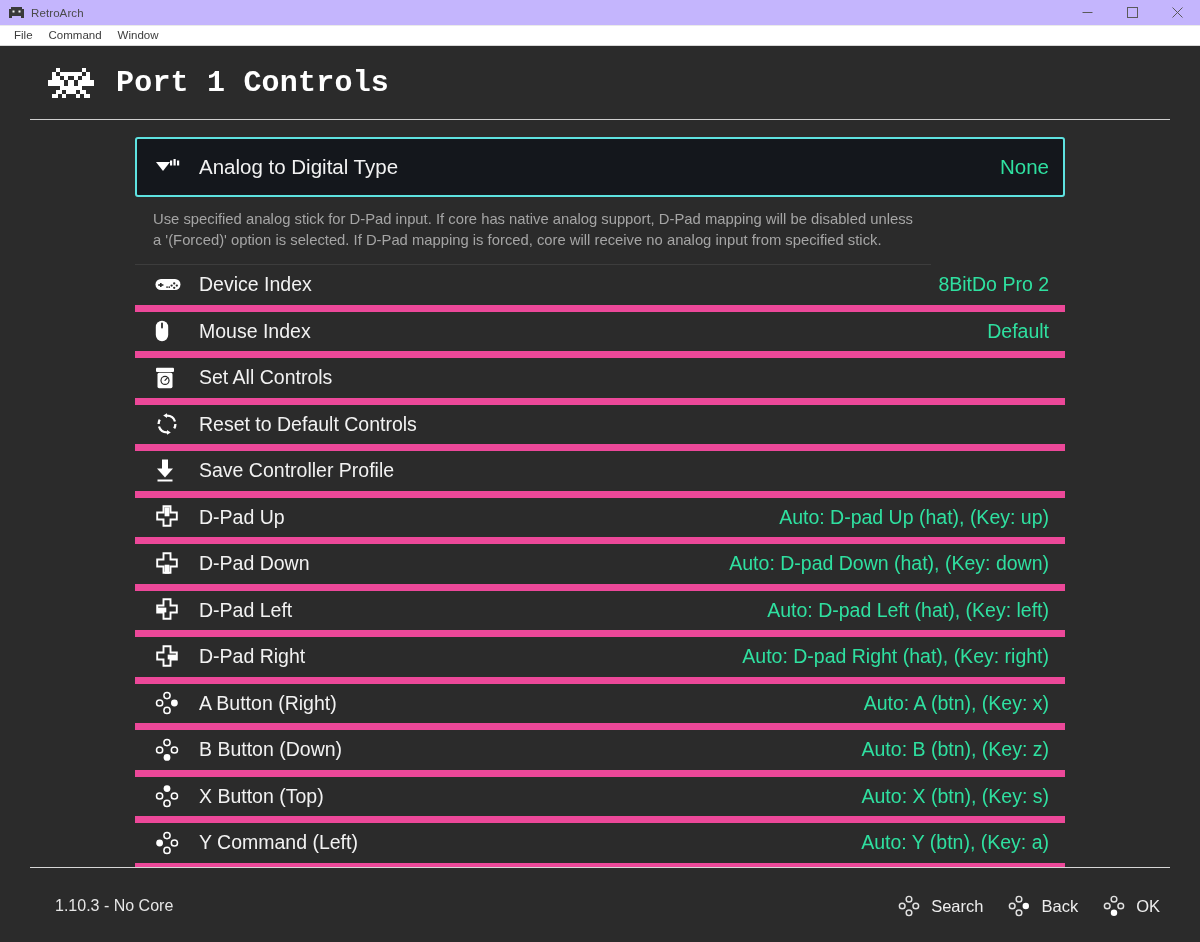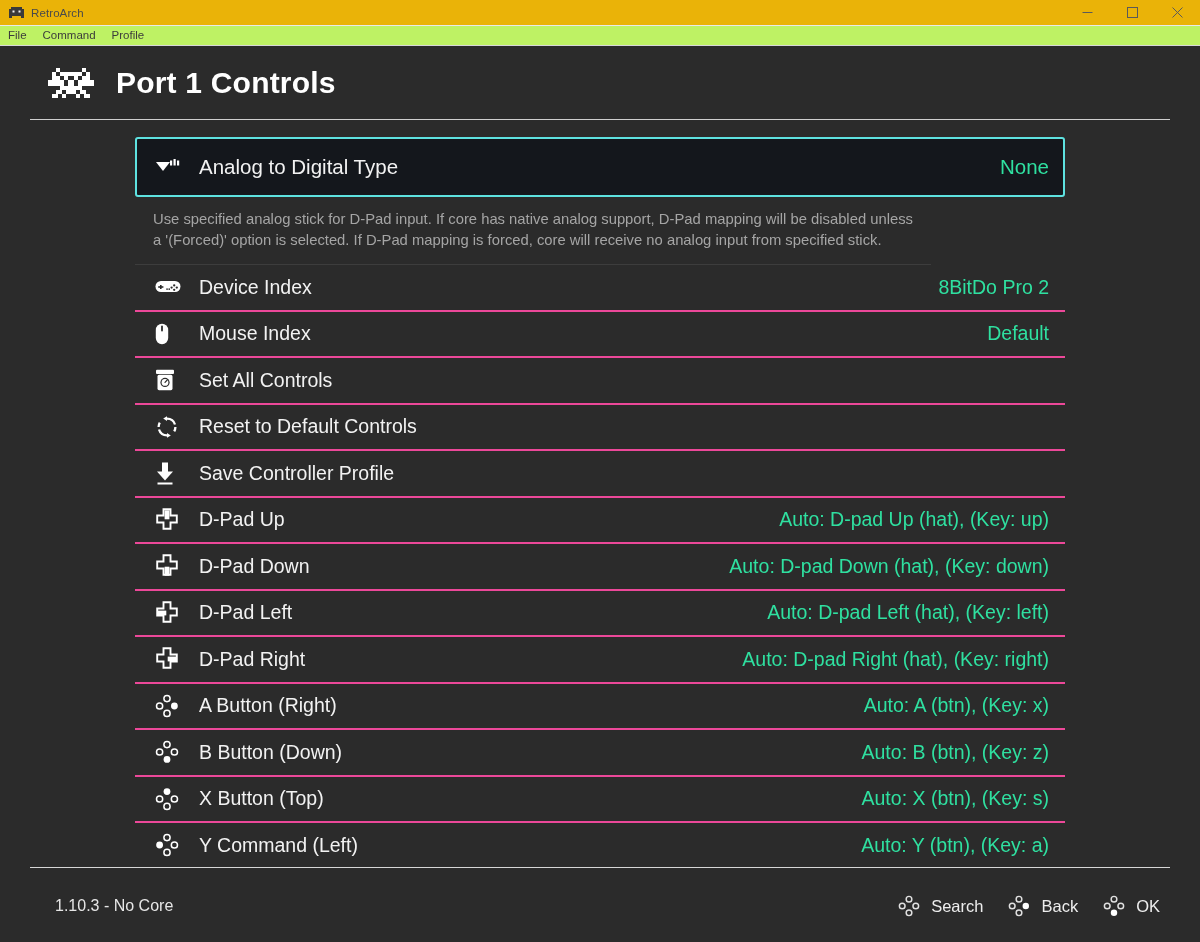--- a/index.html
+++ b/index.html
@@ -11,21 +11,21 @@
     width: 1200px;
     height: 942px;
     overflow: hidden;
     font-family: "Liberation Sans", sans-serif;
     -webkit-font-smoothing: antialiased;
   }
 
   
   .titlebar {
     height: 25px;
-    background: #eab308;
+    background: #c4b5fd;
     display: flex;
     align-items: center;
     position: relative;
     border-bottom: 1px solid #eaeaea;
   }
   .titlebar-icon {
     width: 16px; height: 16px;
     margin-left: 8px; margin-right: 7px;
     display: flex; align-items: center; justify-content: center;
   }
@@ -43,23 +43,24 @@
   .wc-btn {
     width: 45px; height: 25px;
     display: flex; align-items: center; justify-content: center;
     color: #5a5a5a;
   }
   .wc-btn svg { display:block; }
 
   
   .menubar {
     height: 19px;
-    background: #bef264;
-    display: flex;
-    align-items: center;
+    background: #ffffff;
+    display: flex;
+    align-items: center;
+    padding-left: 6px;
     border-bottom: 1px solid #d8d8d8;
   }
   .menubar-item {
     font-size: 11.5px;
     color: #3c3c3c;
     padding: 0 8px;
     line-height: 19px;
   }
 
   
@@ -70,20 +71,21 @@
     background: #2b2b2b;
   }
 
   
   .header {
     height: 73px;
     display: flex;
     align-items: center;
     padding-left: 48px;
     box-sizing: border-box;
+    font-family: Liberation Mono, monospace;
   }
   .header-logo {
     width: 46px; height: 34px;
     margin-right: 22px;
     display: flex; align-items: center; justify-content: center;
   }
   .header-title {
     font-size: 30px;
     font-weight: bold;
     color: #ffffff;
@@ -105,21 +107,21 @@
     width: 930px;
     margin: 0 auto;
     padding-top: 17px;
     box-sizing: border-box;
   }
 
   .row {
     height: 46.5px;
     display: flex;
     align-items: center;
-    border-bottom: 2px solid #ec4899;
+    border-bottom: 7px solid #ec4899;
     box-sizing: border-box;
     padding: 0 16px 0 20px;
   }
   .row-icon {
     width: 34px;
     min-width: 34px;
     height: 26px;
     display: flex;
     align-items: center;
     justify-content: flex-start;
@@ -233,21 +235,21 @@
           <line x1="0.5" y1="0.5" x2="10.5" y2="10.5" stroke="#5a5a5a" stroke-width="1"></line>
           <line x1="10.5" y1="0.5" x2="0.5" y2="10.5" stroke="#5a5a5a" stroke-width="1"></line>
         </svg>
     </div>
   </div>
 </div>
 
 <div class="menubar">
   <div class="menubar-item">File</div>
   <div class="menubar-item">Command</div>
-  <div class="menubar-item">Profile</div>
+  <div class="menubar-item">Window</div>
 </div>
 
 <div class="app">
 
   <div class="header">
     <div class="header-logo">
       <svg width="46" height="30" viewBox="0 0 23 15">
         <g fill="#ffffff">
           <rect x="4" y="0" width="2" height="2"></rect>
             <rect x="17" y="0" width="2" height="2"></rect>

